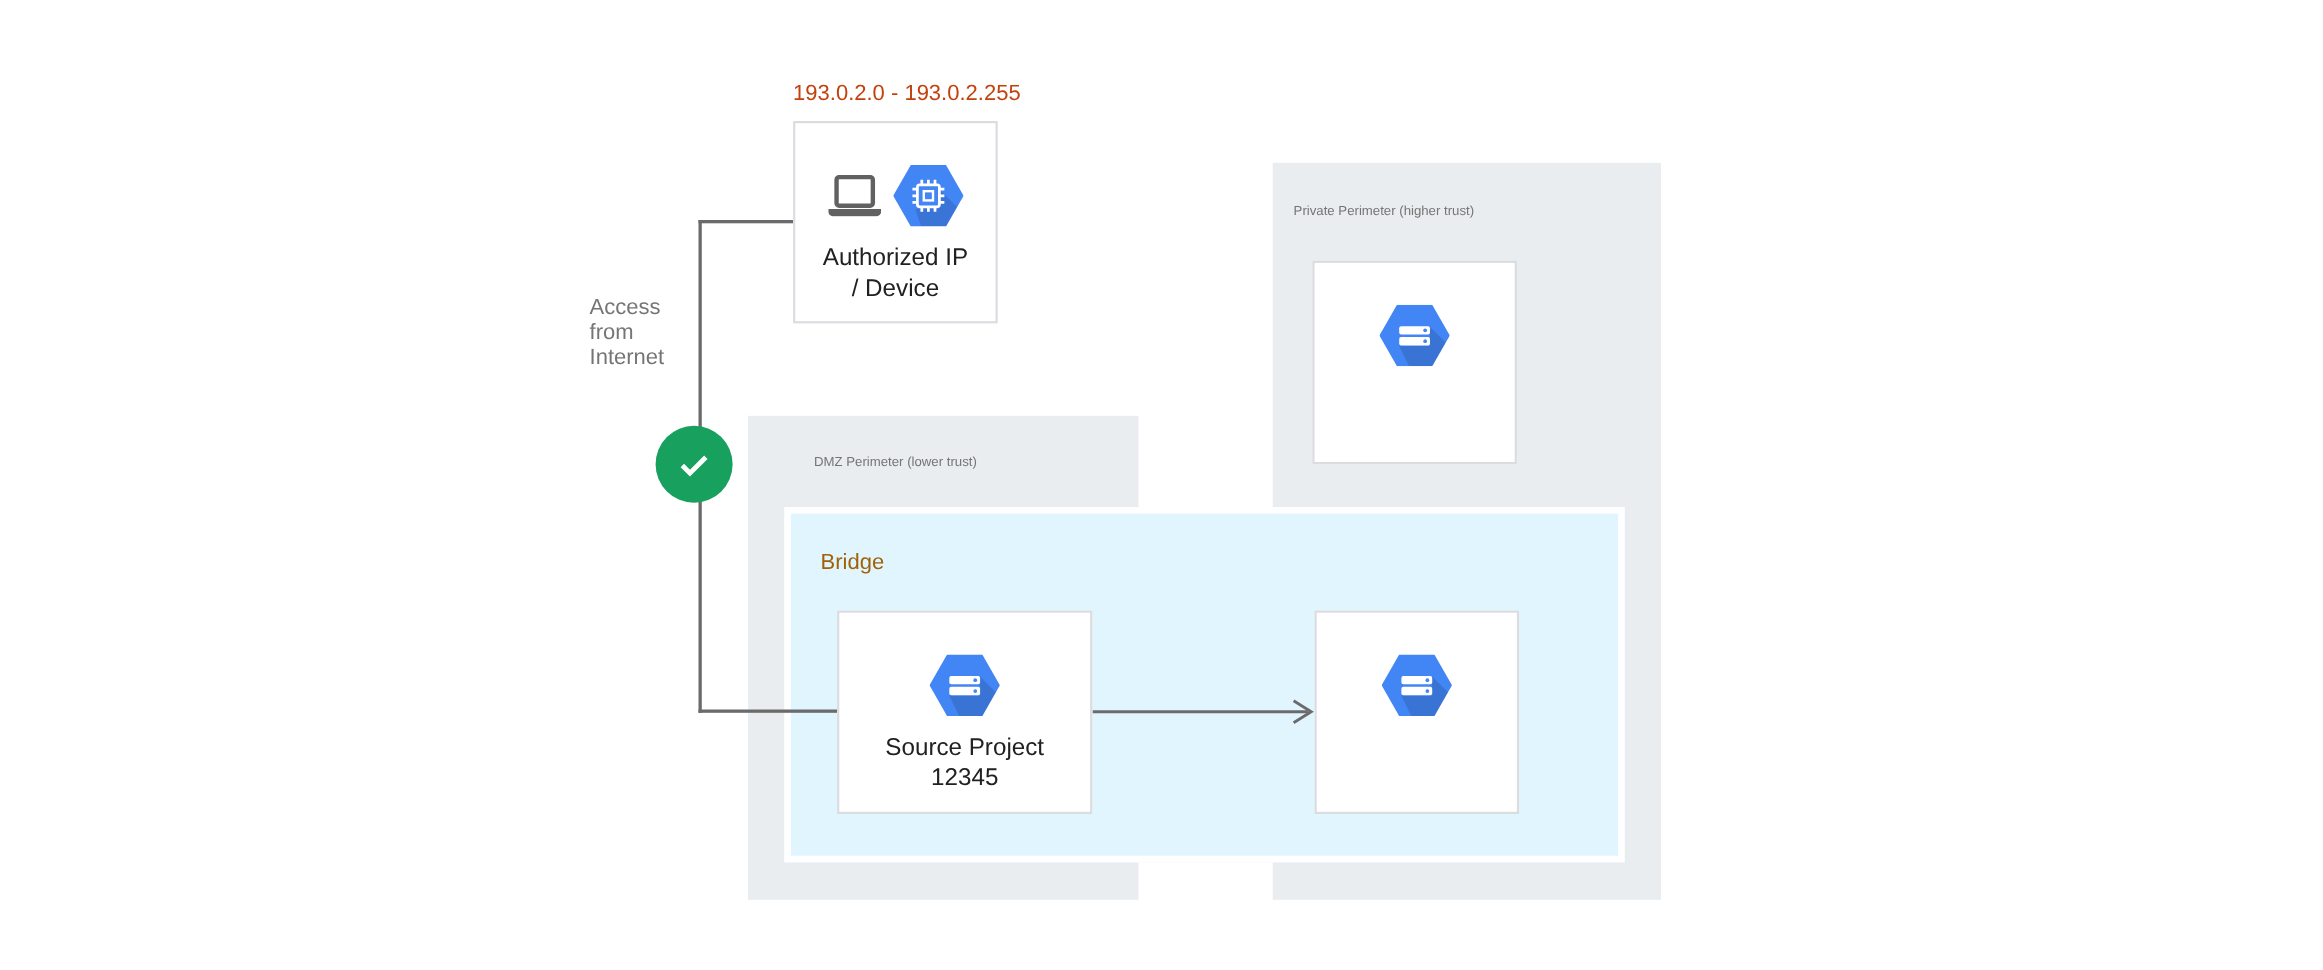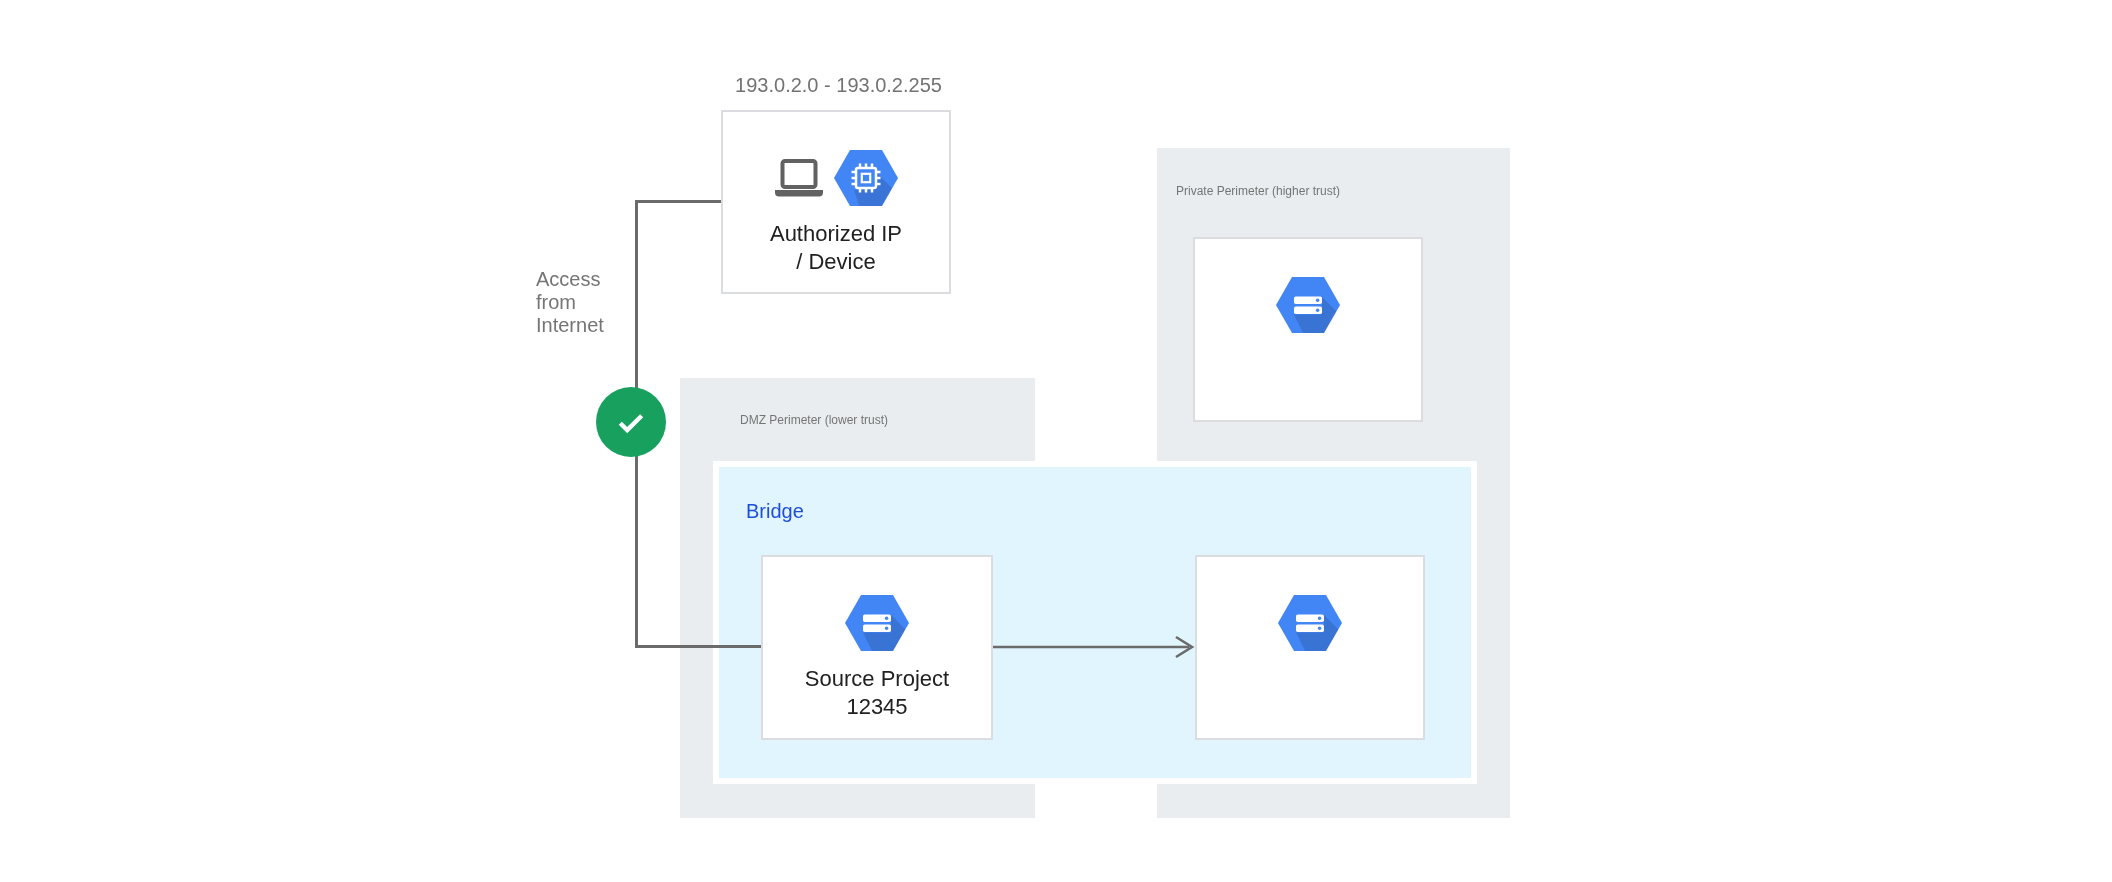--- a/index.html
+++ b/index.html
@@ -10,40 +10,40 @@
   
   .perimeter{position:absolute;background:#e9edf0;}
   .perimeter-label{
     position:absolute;font-size:12px;line-height:23px;color:#757575;white-space:nowrap;
   }
   
   .bridge{
     position:absolute;left:713px;top:461px;width:764px;height:323px;
     background:#e1f5fe;border:6px solid #ffffff;box-sizing:border-box;
   }
-  .bridge-label{position:absolute;left:27px;top:33px;font-size:20px;color:#1d4ed8;}
+  .bridge-label{position:absolute;left:27px;top:33px;font-size:20px;color:#a16207;}
   
   .node{
-    position:absolute;width:230px;height:185px;background:#ffffff;
+    position:absolute;width:186px;height:185px;background:#ffffff;
     border:2px solid #dadce0;box-sizing:border-box;
   }
   .icon-row{
     position:absolute;top:36px;left:0;right:0;height:60px;
     display:flex;justify-content:center;align-items:center;gap:11px;
   }
   .node-label{
     position:absolute;top:108px;left:0;right:0;text-align:center;
     font-size:22px;line-height:28px;color:#212121;white-space:pre-line;
   }
   
   .line{position:absolute;background:#6b6b6b;}
   
   .ip-label{
-    position:absolute;left:721px;top:74px;width:235px;text-align:center;
-    font-size:20px;color:#737373;white-space:nowrap;
+    position:absolute;left:721px;top:74px;width:235px;text-align:left;
+    font-size:20px;color:#c2410c;white-space:nowrap;
   }
   .access-label{
     position:absolute;left:536px;top:268px;width:102px;
     font-size:20px;line-height:23px;color:#757575;white-space:pre-line;
   }
   
   .check-badge{
     position:absolute;left:596px;top:387px;width:70px;height:70px;border-radius:50%;
     background:#17a05e;display:flex;align-items:center;justify-content:center;
   }

